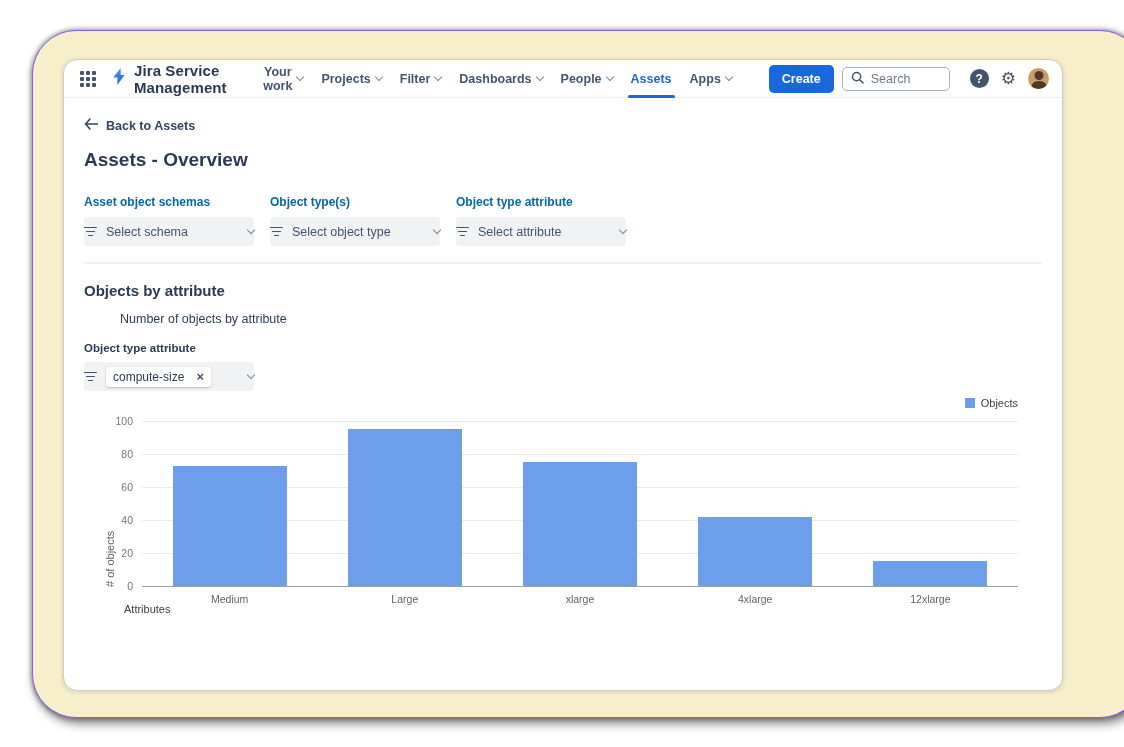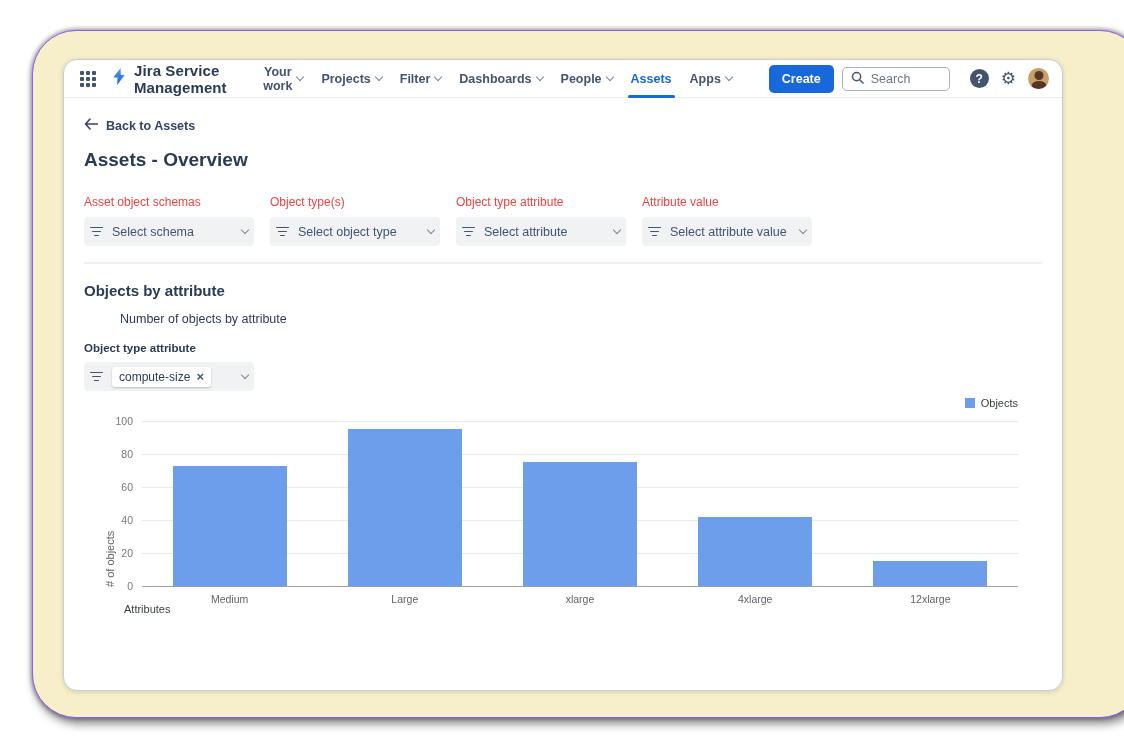--- a/index.html
+++ b/index.html
@@ -62,41 +62,41 @@
 
   
   .content { padding:0 20px; }
   .back-link { display:inline-flex; align-items:center; gap:8px; margin-top:20px;
                font-size:12.5px; font-weight:600; color:#344563; background:none;
                border:none; cursor:pointer; font-family:"Liberation Sans", sans-serif; }
   .page-title { margin-top:15px; font-size:19px; font-weight:700; color:#2b3a55; }
 
   .filters { display:flex; gap:16px; margin-top:24px; }
   .fgroup { width:170px; }
-  .flabel { font-size:12px; font-weight:400; color:#ef4444; margin-bottom:8px; }
+  .flabel { font-size:12px; font-weight:700; color:#0369a1; margin-bottom:8px; }
   .fselect { width:100%; height:29px; background:#f1f2f4; border:none; border-radius:4px;
-             display:flex; align-items:center; gap:9px; padding:0 6px;
+             display:flex; align-items:center; gap:9px; padding:0 0;
              font-size:12.5px; color:#44546f; cursor:pointer;
              font-family:"Liberation Sans", sans-serif; }
   .fselect .chev { margin-left:auto; }
   .filtericon { display:flex; flex-direction:column; gap:2.5px; align-items:center;
                 flex:0 0 auto; }
   .filtericon i { height:1.6px; background:#44546f; border-radius:1px; display:block; }
   .filtericon i:nth-child(1){ width:13px; } .filtericon i:nth-child(2){ width:9px; }
   .filtericon i:nth-child(3){ width:5px; }
 
   .divider { height:2px; background:#eef0f2; margin-top:16px; }
 
   .section-title { margin-top:18px; font-size:15px; font-weight:700; color:#2b3a55; }
   .section-sub { margin-top:13px; display:flex; align-items:baseline; gap:13px; }
   .sub-bold { font-size:12.5px; font-weight:400; color:#2b3a55;padding-left:36px; }
   .sub-desc { font-size:12px; color:#42526e; }
   .attr-label { margin-top:16px; font-size:11.5px; font-weight:700; color:#2b3a55; }
   .chip-select { margin-top:8px; width:170px; }
-  .chip { display:flex; align-items:center; gap:6px; background:#fff; border-radius:3px;
+  .chip { display:flex; align-items:center; gap:12px; background:#fff; border-radius:3px;
           padding:3px 7px; font-size:12px; color:#2b3a55;
           box-shadow:0 1px 2px rgba(9,30,66,.25); }
   .chip-x { font-size:13px; font-weight:700; color:#44546f; line-height:1; cursor:pointer; }
 
   
   .chart { position:relative; height:228px; margin-top:2px; }
   .legend { position:absolute; top:4px; right:24px; display:flex; align-items:center;
             gap:6px; font-size:11px; color:#3c4043; }
   .legend-swatch { width:10px; height:10px; display:inline-block; }
   .plot { position:absolute; left:58px; right:24px; top:28px; height:166px;
@@ -229,32 +229,20 @@
         </div>
         <div class="fgroup">
           <div class="flabel">Object type attribute</div>
           <button class="fselect">
             <span class="filtericon">
                 <i></i>
                 <i></i>
                 <i></i>
               </span>
             <span>Select attribute</span>
-            <span class="chev"></span>
-          </button>
-        </div>
-        <div class="fgroup">
-          <div class="flabel">Attribute value</div>
-          <button class="fselect">
-            <span class="filtericon">
-                <i></i>
-                <i></i>
-                <i></i>
-              </span>
-            <span>Select attribute value</span>
             <span class="chev"></span>
           </button>
         </div>
       </div>
 
       <div class="divider"></div>
 
       <h2 class="section-title">Objects by attribute</h2>
       <div class="section-sub">
         <span class="sub-bold">Number of objects by attribute</span>

